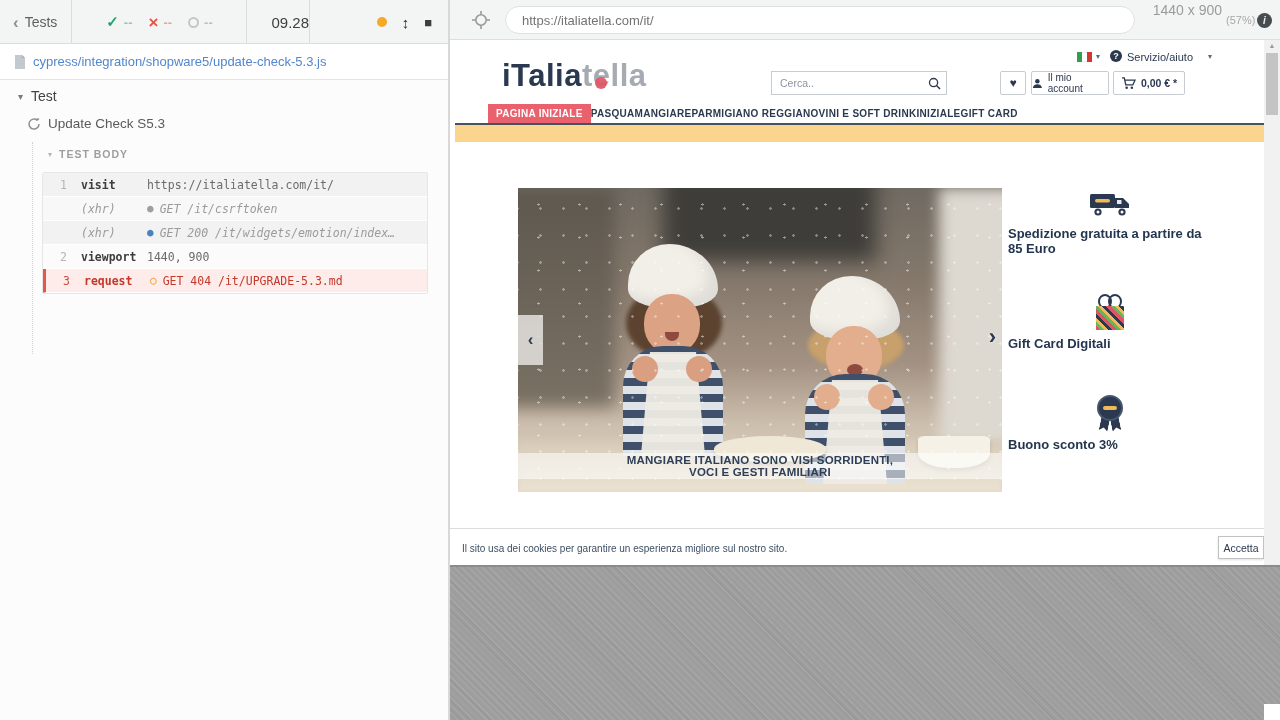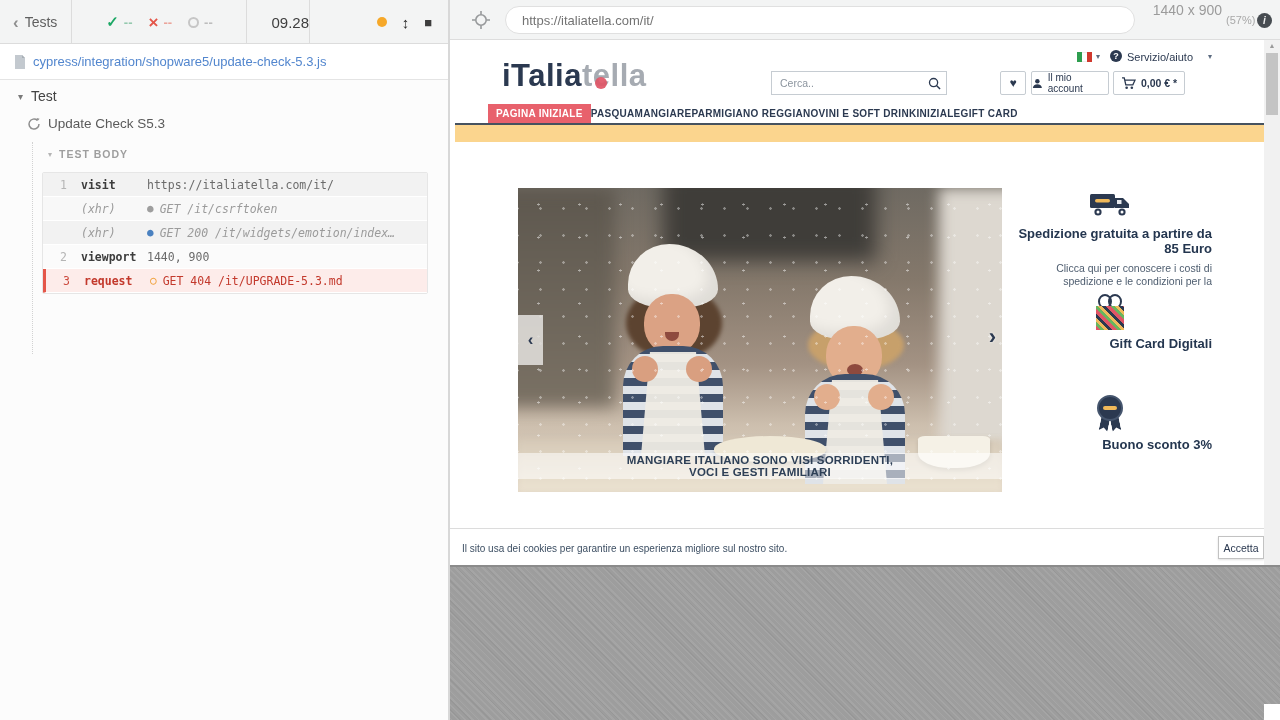--- a/index.html
+++ b/index.html
@@ -168,21 +168,21 @@
                   background:rgba(255,255,255,.55); display:flex; flex-direction:column;
                   align-items:center; justify-content:center; }
   .hero-caption div { color:#2e4057; font-weight:bold; font-size:11.5px; line-height:12px; letter-spacing:.2px; }
   .car-left { position:absolute; left:0; top:127px; width:25px; height:50px; background:rgba(225,223,220,.88);
               display:flex; align-items:center; justify-content:center; color:#2b3950; font-size:17px;
               font-weight:bold; cursor:pointer; }
   .car-right { position:absolute; right:6px; top:136px; color:#2b3950; font-size:22px; font-weight:bold;
                cursor:pointer; text-shadow:0 0 3px rgba(255,255,255,.7); }
 
   
-  .feature { position:absolute; left:558px; width:204px; text-align:right; }
+  .feature { position:absolute; left:558px; width:204px; text-align:left; }
   .f1 { top:150px; } .f2 { top:254px; } .f3 { top:355px; }
   .f-icon { display:flex; align-items:center; justify-content:center; margin-bottom:6px; }
   .f-title { color:#24364f; font-size:13px; font-weight:bold; line-height:15px; margin-bottom:6px; }
   .f-body { color:#4e5d6f; font-size:10.5px; line-height:13px; overflow:hidden; }
   .f1 .f-body { max-height:30px; } .f2 .f-body { max-height:34px; } .f3 .f-body { max-height:42px; }
   .gift-box { width:28px; height:24px; margin-top:-2px;
               background:repeating-linear-gradient(45deg,#e05566 0 3px,#69b55e 3px 6px,#f0b95a 6px 9px,#2b3950 9px 12px); }
   .gift-wrap { position:relative; width:28px; height:36px; margin:0 auto; }
   .gift-loops { position:absolute; top:0; left:2px; width:24px; height:12px; }
   .gift-loops::before,.gift-loops::after { content:""; position:absolute; top:0; width:10px; height:11px;
@@ -439,21 +439,20 @@
             <rect x="6" y="9" width="15" height="3.5" rx="1.7" fill="#f0b95a"></rect>
             <path d="M26 8h8l6 6v4H26z" fill="#2b3950"></path>
             <rect x="28" y="10" width="4.5" height="4" fill="#e8eaed"></rect>
             <circle cx="9" cy="22" r="3.6" fill="#2b3950"></circle>
               <circle cx="9" cy="22" r="1.5" fill="#fff"></circle>
             <circle cx="33" cy="22" r="3.6" fill="#2b3950"></circle>
               <circle cx="33" cy="22" r="1.5" fill="#fff"></circle>
           </svg>
         </div>
         <div class="f-title">Spedizione gratuita a partire da 85 Euro</div>
-        <div class="f-body">Clicca qui per conoscere i costi di spedizione e le condizioni per la</div>
       </div>
 
       <div class="feature f2">
         <div class="f-icon">
           <span class="gift-wrap">
               <span class="gift-loops"></span>
               <span class="gift-box"></span>
             </span>
         </div>
         <div class="f-title">Gift Card Digitali</div>

